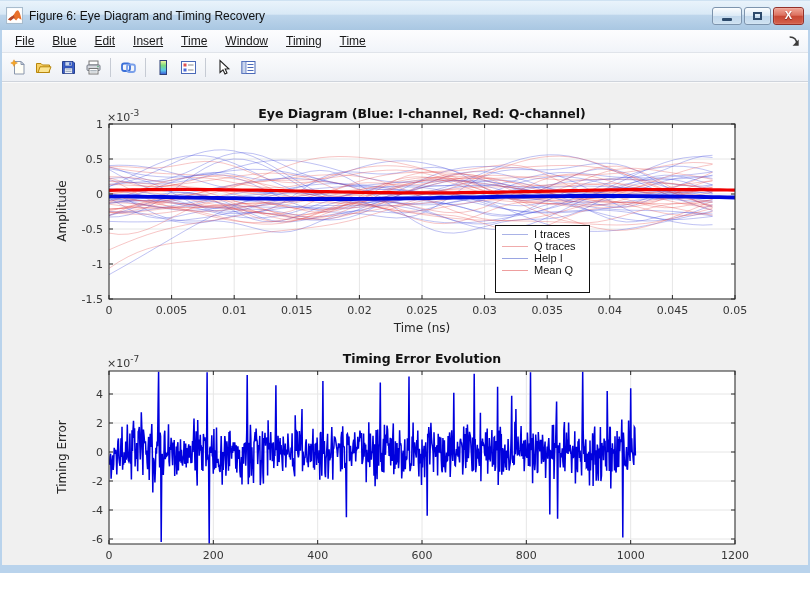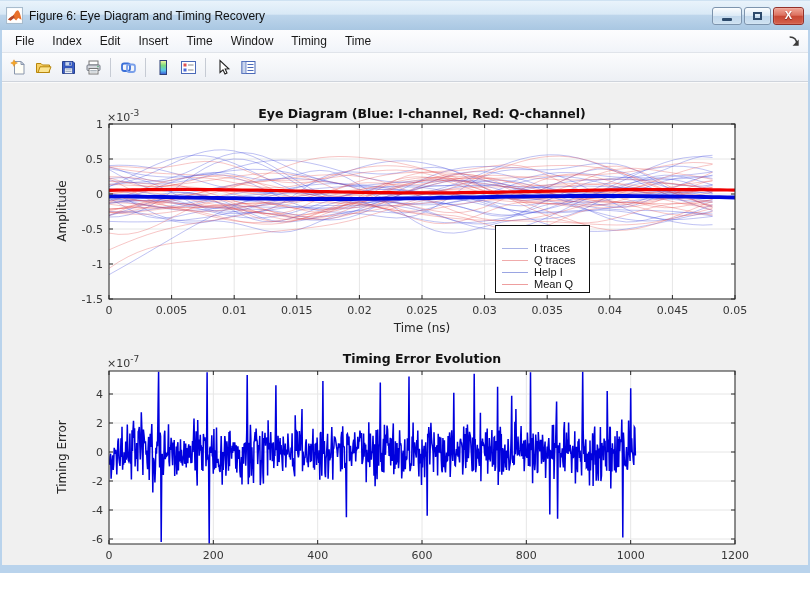--- a/index.html
+++ b/index.html
@@ -21,37 +21,37 @@
   .winbtn.close{width:31px;border-color:#93312a;
           background:linear-gradient(180deg,#f0a698 0%,#dd7261 45%,#c84835 52%,#d4604c 100%);}
   .g-min{width:10px;height:3px;background:#2d4a6b;margin-top:7px;border-radius:1px;}
   .g-max{width:9px;height:8px;border:2px solid #2d4a6b;background:transparent;}
   .g-close{color:#fff;font-size:11px;font-weight:bold;line-height:1;text-shadow:0 1px 1px rgba(80,10,10,.6);}
   
   .win-body{flex:1;margin:0 2px 8px;display:flex;flex-direction:column;background:#f0f0f0;overflow:hidden;}
   .menubar{height:23px;flex:none;display:flex;align-items:center;padding-left:4px;
            background:linear-gradient(#fdfdfe,#f1f4f9);border-bottom:1px solid #e0e4ea;
            font-size:12px;color:#1a1a1a;}
-  .menu-item{padding:16px 9px;line-height:22px;cursor:default;}
+  .menu-item{padding:16px 9px;line-height:22px;cursor:default;text-decoration:underline;}
   .dock-arrow{margin-left:auto;margin-right:8px;width:12px;height:12px;}
   .toolbar{height:29px;flex:none;display:flex;align-items:center;padding-left:4px;gap:1px;
            background:linear-gradient(#fbfcfd,#edf0f5);border-bottom:1px solid #cfd4dc;}
   .tbtn{width:24px;height:24px;display:flex;align-items:center;justify-content:center;
         border:1px solid transparent;background:transparent;padding:0;}
   .tsep{width:1px;height:19px;background:#c6cbd4;margin:0 4px;flex:none;}
   
   .canvas{position:relative;width:806px;height:524px;background:#f0f0f0;border-top:1px solid #fafafa;}
   .canvas svg.plots{position:absolute;left:0;top:0;}
   text.tick{font-family:"DejaVu Sans",sans-serif;font-size:11px;fill:#363636;}
   text.plot-title{font-family:"DejaVu Sans",sans-serif;font-size:12.5px;font-weight:bold;fill:#111;}
   text.axis-label{font-family:"DejaVu Sans",sans-serif;font-size:12px;fill:#262626;}
   text.exp{font-family:"DejaVu Sans",sans-serif;font-size:11px;fill:#363636;}
   
   .legend{position:absolute;left:493px;top:142px;width:95px;height:68px;background:#fff;
-          border:1px solid #111;display:flex;flex-direction:column;justify-content:flex-end;
+          border:1px solid #111;display:flex;flex-direction:column;justify-content:flex-start;
           padding:2px 6px;}
   .legend-row{display:flex;align-items:center;gap:6px;}
   .legend-swatch{width:26px;height:0;border-top:1.6px solid #888;flex:none;}
   .legend-label{font-size:11px;color:#111;white-space:nowrap;}
 </style>
 </head>
 <body>
 
 <div class="window">
 
@@ -75,21 +75,21 @@
           <span class="g-close">X</span>
         </div>
     </div>
   </div>
 
   <div class="win-body">
 
     <div class="menubar">
       <div id="menu-items" style="display:flex;">
           <div class="menu-item">File</div>
-          <div class="menu-item">Index</div>
+          <div class="menu-item">Blue</div>
           <div class="menu-item">Edit</div>
           <div class="menu-item">Insert</div>
           <div class="menu-item">Time</div>
           <div class="menu-item">Window</div>
           <div class="menu-item">Timing</div>
           <div class="menu-item">Time</div>
         </div>
       <div class="dock-arrow">
         <svg width="12" height="12" viewBox="0 0 11 11">
           <path d="M1.5 1.8 Q8 1.8 8 8.2" fill="none" stroke="#3a3a3a" stroke-width="1.4"></path>

